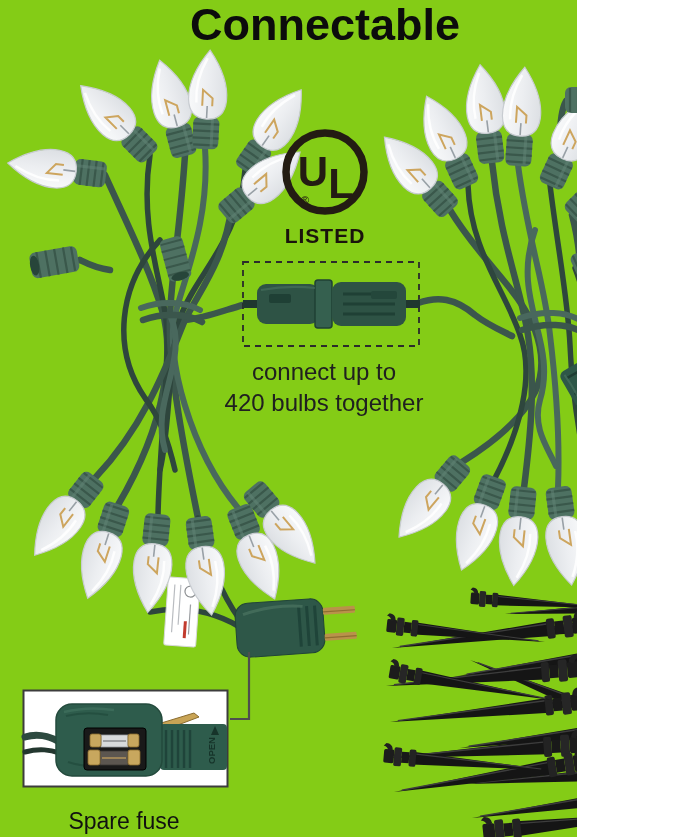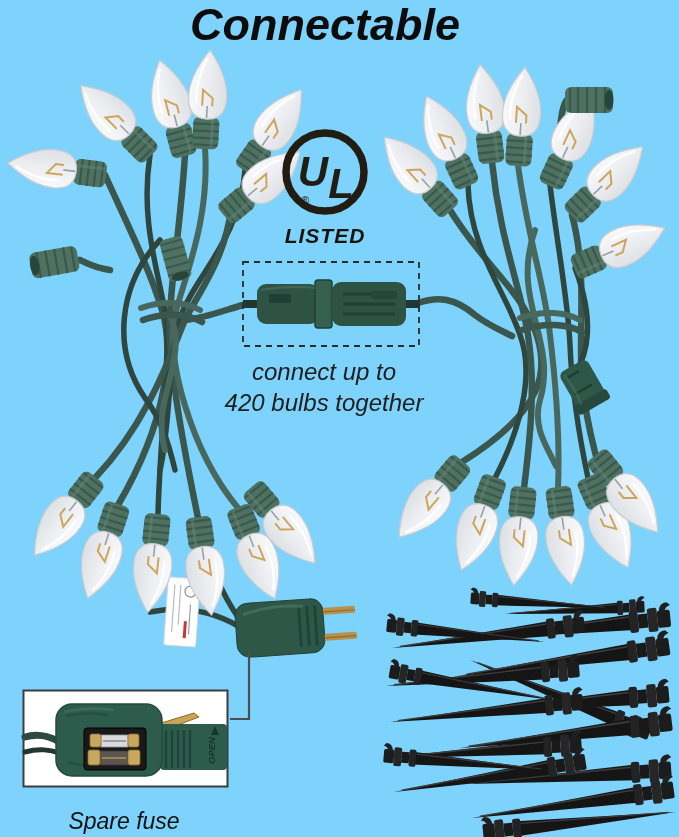--- a/index.html
+++ b/index.html
@@ -1,17 +1,17 @@
 <!DOCTYPE html>
 <html><head>
 <meta charset="utf-8">
 <style>
   html,body{margin:0;padding:0;background:#ffffff;}
-  .canvas{position:relative;width:679px;height:837px;background:#7dd3fc;overflow:hidden;
-          font-family:"Liberation Sans",sans-serif;font-style:italic;}
+  .canvas{position:relative;width:577px;height:837px;background:#84cc16;overflow:hidden;
+          font-family:"Liberation Sans",sans-serif;}
   svg{position:absolute;left:0;top:0;}
   .wire{fill:none;stroke-linecap:round;}
   .w1{stroke:#3b564c;stroke-width:6.5;}
   .w2{stroke:#2e463d;stroke-width:5.5;}
   .w3{stroke:#49685d;stroke-width:6;}
   .t-title{font-family:"Liberation Sans",sans-serif;font-size:45px;font-weight:700;fill:#0c0c0c;}
   .t-note{font-family:"Liberation Sans",sans-serif;font-size:24px;fill:#202020;}
   .t-caption{font-family:"Liberation Sans",sans-serif;font-size:23px;fill:#111111;}
   .t-ul{font-family:"Liberation Sans",sans-serif;font-size:42px;font-weight:700;fill:#231c13;}
   .t-reg{font-family:"Liberation Sans",sans-serif;font-size:11px;fill:#231c13;}

